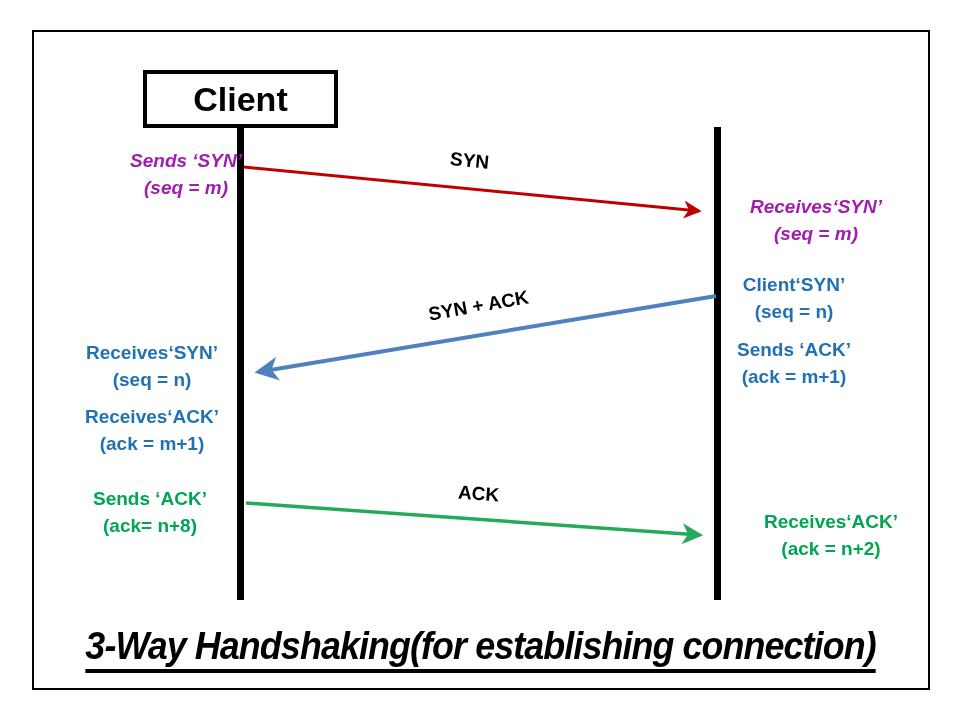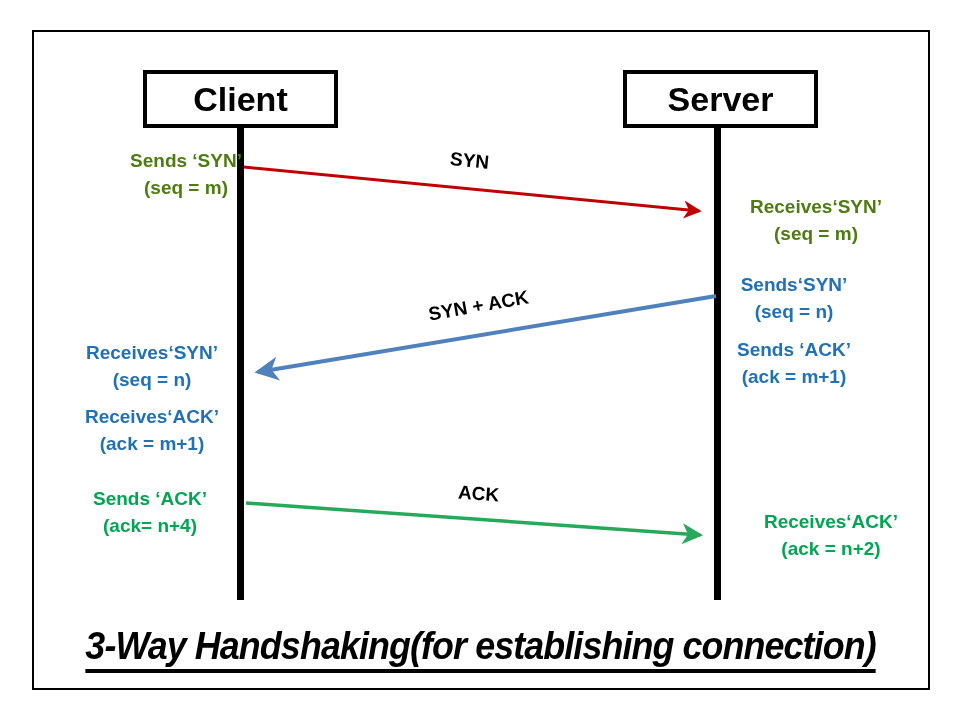--- a/index.html
+++ b/index.html
@@ -26,21 +26,21 @@
     position:absolute;font-weight:bold;font-size:19px;color:#000;white-space:nowrap;
   }
   #syn-label{left:450px;top:150px;transform:rotate(5.5deg);}
   #synack-label{left:428px;top:295px;transform:rotate(-10deg);}
   #ack-label{left:458px;top:483px;transform:rotate(4deg);}
   .note{
     position:absolute;font-weight:bold;font-size:19px;line-height:27px;
     text-align:center;white-space:nowrap;
   }
   .note span{display:block;}
-  .red{color:#4d7c0f;}
+  .red{color:#a21caf;font-style:italic;}
   .blue{color:#2171B5;}
   .green{color:#00A651;}
   #note-client-sends-syn{left:96px;top:147px;width:180px;}
   #note-server-receives-syn{left:722px;top:193px;width:188px;}
   #note-server-sends-syn{left:704px;top:271px;width:180px;}
   #note-server-sends-ack{left:704px;top:336px;width:180px;}
   #note-client-receives-syn{left:62px;top:339px;width:180px;}
   #note-client-receives-ack{left:62px;top:403px;width:180px;}
   #note-client-sends-ack{left:60px;top:485px;width:180px;}
   #note-server-receives-ack{left:738px;top:508px;width:186px;}
@@ -57,23 +57,20 @@
 </style>
 </head>
 <body>
 
 <div id="stage">
 
   <div id="frame"></div>
 
   <div id="client-box" class="actor-box">
     <span>Client</span>
-  </div>
-  <div id="server-box" class="actor-box">
-    <span>Server</span>
   </div>
 
   <div id="client-lifeline" class="lifeline"></div>
   <div id="server-lifeline" class="lifeline"></div>
 
   <svg id="arrow-layer" width="960" height="720">
     <defs>
       <marker id="arrowhead-red" viewBox="0 0 10 10" refX="8.5" refY="5" markerWidth="7" markerHeight="6" orient="auto-start-reverse">
         <path d="M0,0 L10,5 L0,10 L2.8,5 Z" fill="#C00000"></path>
       </marker>
@@ -95,38 +92,38 @@
 
   <div id="note-client-sends-syn" class="note red">
     <span>Sends ‘SYN’</span>
     <span>(seq = m)</span>
   </div>
   <div id="note-server-receives-syn" class="note red">
     <span>Receives‘SYN’</span>
     <span>(seq = m)</span>
   </div>
   <div id="note-server-sends-syn" class="note blue">
-    <span>Sends‘SYN’</span>
+    <span>Client‘SYN’</span>
     <span>(seq = n)</span>
   </div>
   <div id="note-server-sends-ack" class="note blue">
     <span>Sends ‘ACK’</span>
     <span>(ack = m+1)</span>
   </div>
   <div id="note-client-receives-syn" class="note blue">
     <span>Receives‘SYN’</span>
     <span>(seq = n)</span>
   </div>
   <div id="note-client-receives-ack" class="note blue">
     <span>Receives‘ACK’</span>
     <span>(ack = m+1)</span>
   </div>
   <div id="note-client-sends-ack" class="note green">
     <span>Sends ‘ACK’</span>
-    <span>(ack= n+4)</span>
+    <span>(ack= n+8)</span>
   </div>
   <div id="note-server-receives-ack" class="note green">
     <span>Receives‘ACK’</span>
     <span>(ack = n+2)</span>
   </div>
 
   <div id="title-bar">
     <span id="title-text">3-Way Handshaking(for establishing connection)</span>
   </div>
 

